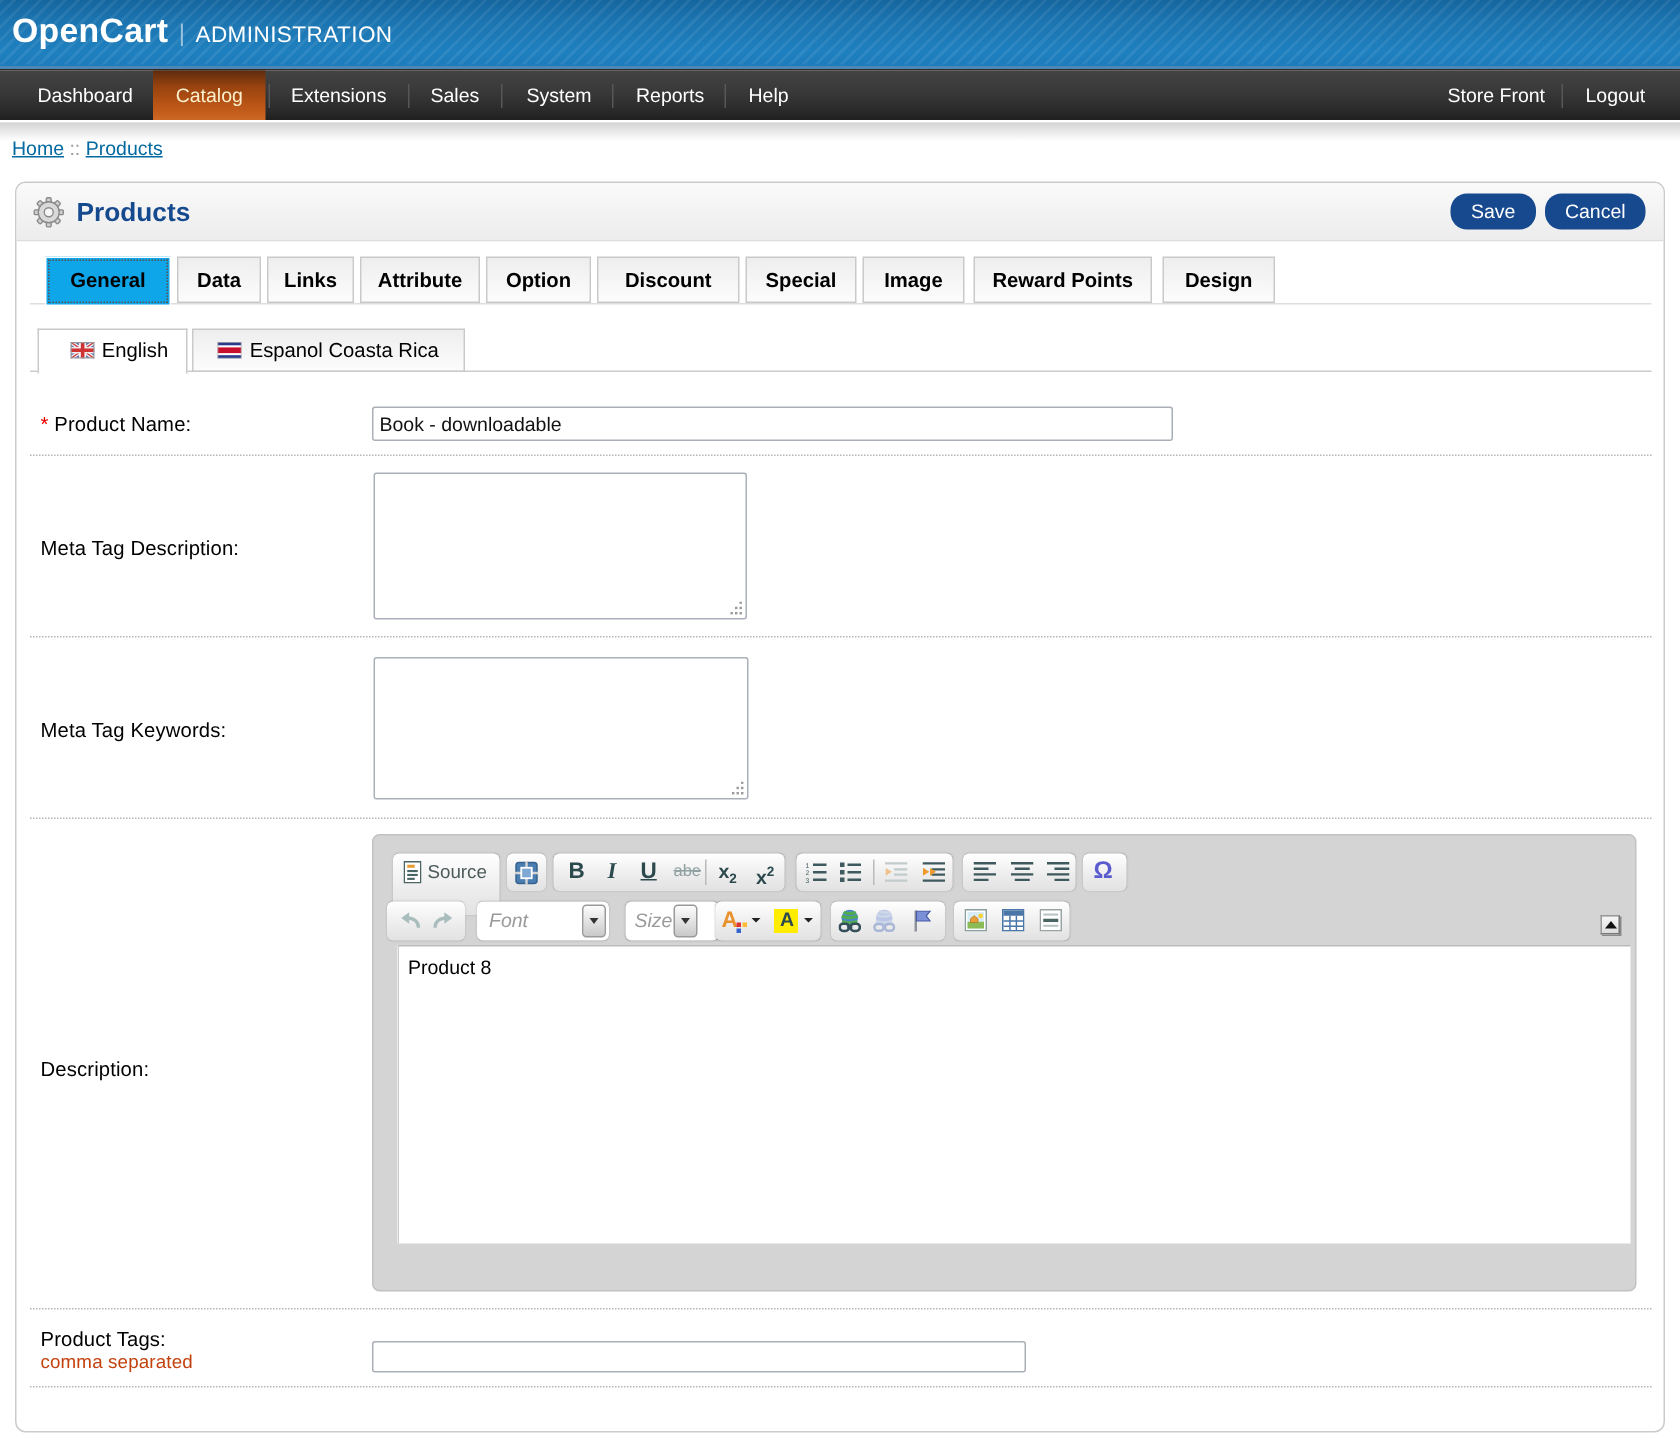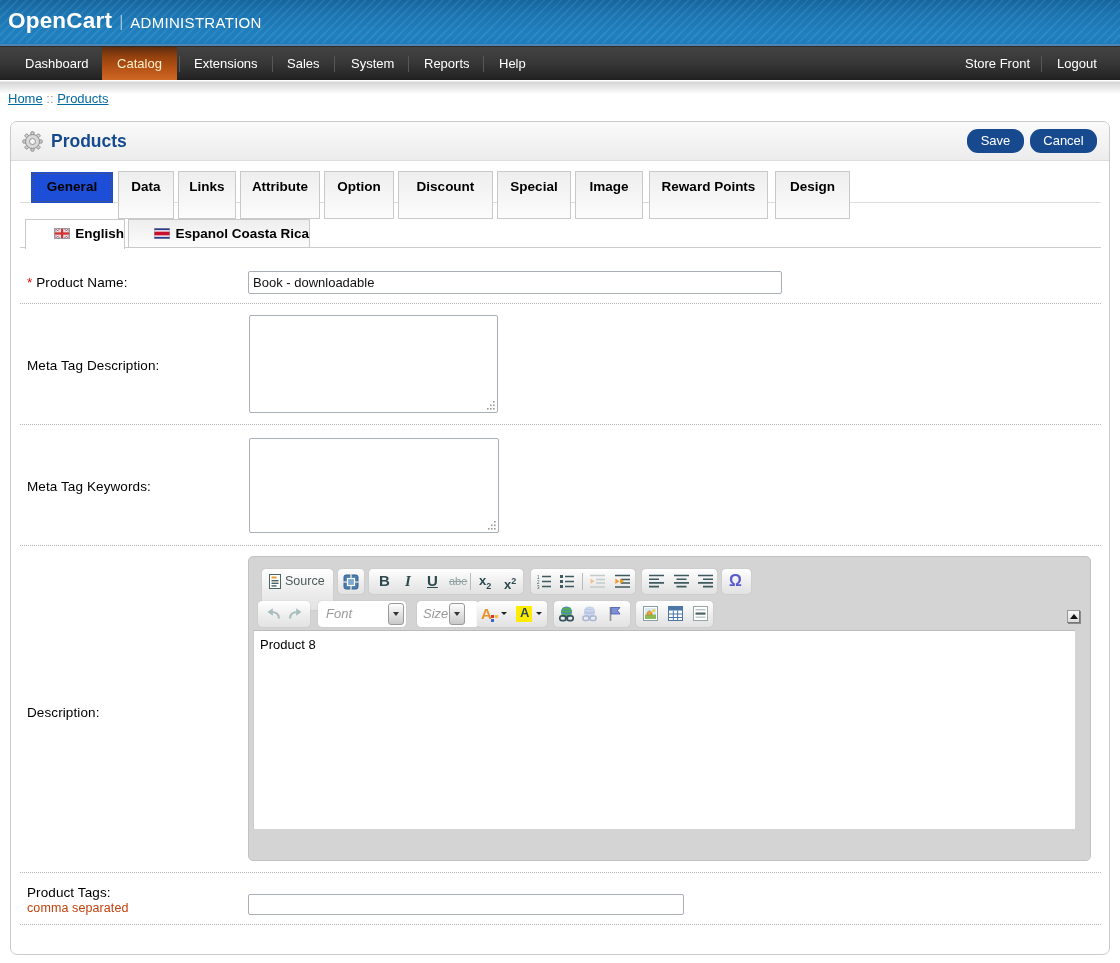--- a/index.html
+++ b/index.html
@@ -34,39 +34,39 @@
 
 
 #box{left:10px;top:121px;width:1100px;height:834px;border:1px solid #cbcbcb;border-radius:7px;background:#fff}
 #hbar{left:0;top:0;width:1098px;height:39px;background:linear-gradient(180deg,#fafafa,#ececec);border-bottom:1px solid #dcdcdc;border-radius:6px 6px 0 0}
 #htitle{left:40px;top:0;height:39px;line-height:39px;font-size:17.5px;font-weight:bold;color:#164a8f}
 #gear{left:11px;top:9px}
 .btn{position:absolute;top:7px;height:24px;border-radius:11px;background:#17498f;color:#fff;font-size:13px;text-align:center;line-height:24px}
 
 
 .tabline{left:9px;width:1081px;height:0;border-top:1px solid #ddd}
-.tab{position:absolute;top:49px;height:48px;line-height:30px;text-align:center;font-size:13.5px;font-weight:bold;color:#000;
+.tab{position:absolute;top:49px;height:31px;line-height:30px;text-align:center;font-size:13.5px;font-weight:bold;color:#000;
  border:1px solid #c9c9c9;background:linear-gradient(180deg,#eee 0%,#f8f8f8 70%,#fcfcfc 100%)}
-.tab.act{background:#1d4ed8;border-color:#fff;height:33px;outline:1px dotted #555;outline-offset:-3px;z-index:3}
-.ltab{position:absolute;top:97px;height:29px;line-height:28px;text-align:right;font-size:13.5px;font-weight:bold;color:#000;
+.tab.act{background:#0ea5e9;border-color:#fff;height:33px;outline:1px dotted #555;outline-offset:-3px;z-index:3}
+.ltab{position:absolute;top:97px;height:29px;line-height:28px;text-align:center;font-size:13.5px;font-weight:normal;color:#000;
  border:1px solid #c9c9c9;background:linear-gradient(180deg,#eee 0%,#f8f8f8 70%,#fcfcfc 100%)}
 .ltab.act{background:#fff;border-bottom:none;height:30px;z-index:3}
 .ltab svg{vertical-align:-1px;margin-right:5px}
 
 
 .dot{left:9px;width:1081px;height:0;border-top:1px dotted #b5b5b5}
 .lbl{position:absolute;left:16px;font-size:13.5px;letter-spacing:0.1px;color:#000}
 .req{color:#e00}
 .inp{position:absolute;border:1px solid #aaafb7;border-radius:2px;background:#fff;font-size:13px;color:#111;padding-left:4px;font-family:"Liberation Sans",sans-serif}
 .ta{position:absolute;border:1px solid #aab0ba;border-radius:2px;background:#fff}
 
 
 #ed{left:237px;top:434px;width:843px;height:305px;background:#d4d4d4;border:1px solid #c2c2c2;border-radius:5px}
 .pill{position:absolute;background:linear-gradient(180deg,#fff 0%,#ececec 60%,#e2e2e2 100%);border-radius:4px;box-shadow:0 0 1px rgba(120,120,120,.6)}
-#edwhite{left:4px;top:73px;width:822px;height:199px;background:#fff;box-shadow:inset 0 1px 0 #bbb, inset 1px 0 0 #ccc}
+#edwhite{left:16px;top:73px;width:822px;height:199px;background:#fff;box-shadow:inset 0 1px 0 #bbb, inset 1px 0 0 #ccc}
 #edwhite .txt{position:absolute;left:7px;top:7px;font-size:13px;color:#000}
 #collapse{left:818px;top:53px;width:13px;height:13px;background:linear-gradient(180deg,#f7f7f7,#dcdcdc);border:1px solid #999;border-right-color:#777;border-bottom-color:#777;box-shadow:1px 1px 0 #8a8a8a}
 #collapse .tri{position:absolute;left:2px;top:3px;width:0;height:0;border-left:4px solid transparent;border-right:4px solid transparent;border-bottom:5px solid #111}
 </style>
 </head>
 <body>
 <div id="page">
 
   <div class="abs" id="hdr">
       <div class="abs stripes"></div>

